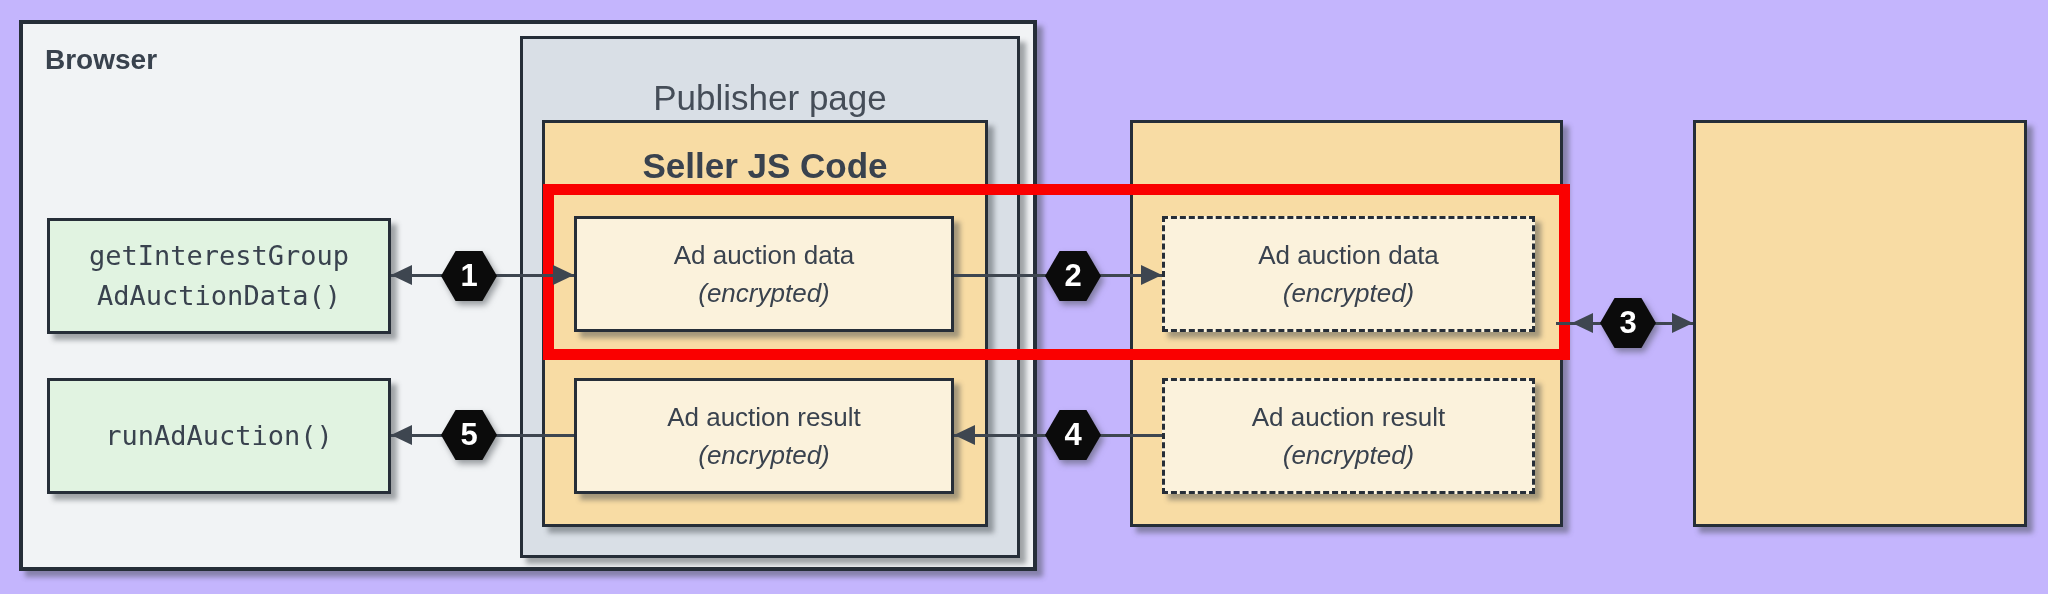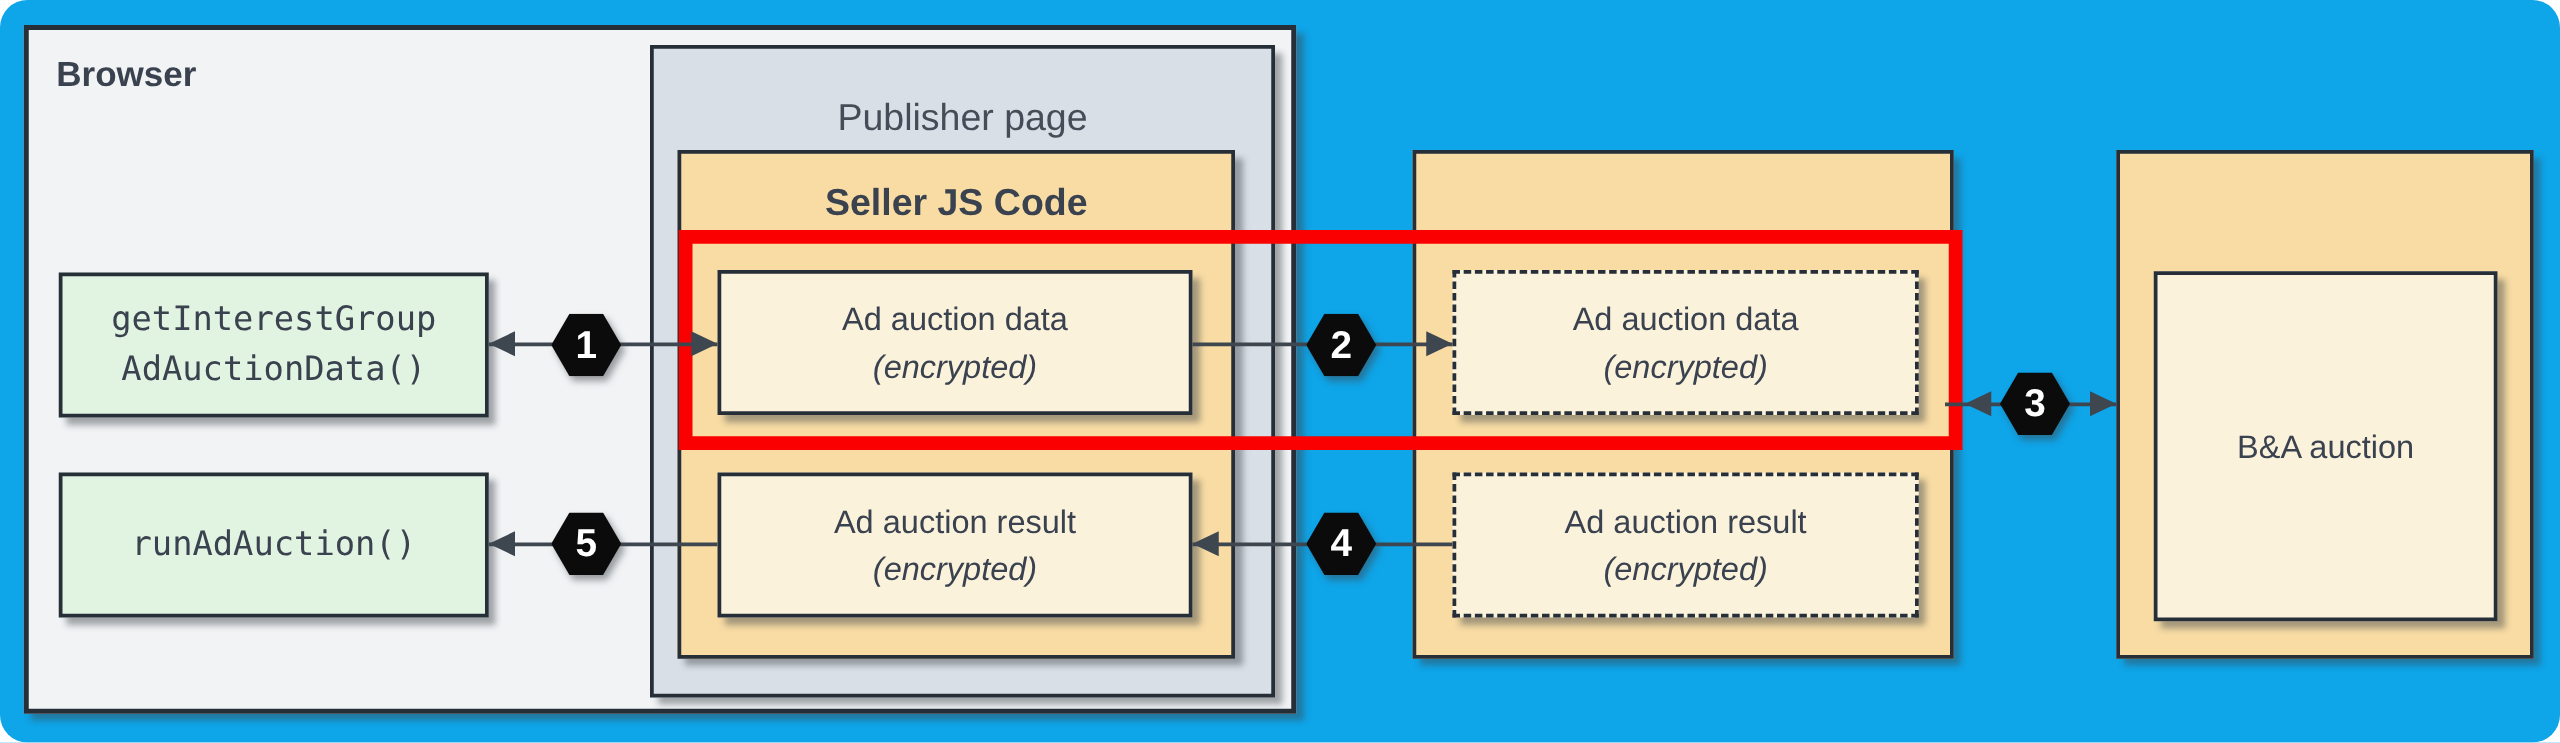--- a/index.html
+++ b/index.html
@@ -1,18 +1,18 @@
 <!DOCTYPE html>
 <html><head>
 <meta charset="utf-8">
 <style>
   html,body{margin:0;padding:0;background:#ffffff;}
   #canvas{
-    position:relative;width:2048px;height:594px;background:#0ea5e9;overflow:hidden;
-    font-family:"Liberation Sans",sans-serif;color:#39424E;border-radius:22px;
+    position:relative;width:2048px;height:594px;background:#c4b5fd;overflow:hidden;
+    font-family:"Liberation Sans",sans-serif;color:#39424E;
   }
   .box{position:absolute;box-sizing:border-box;}
   .shadow{box-shadow:6px 6px 5px rgba(60,66,72,0.45);}
   .border-solid{border:3.5px solid #262E38;}
   .border-dashed{border:3.5px dashed #262E38;}
 
   
   #browser-box{left:19px;top:20px;width:1018px;height:551px;background:#F1F3F5;border:4px solid #262E38;}
   #publisher-box{left:520px;top:36px;width:500px;height:522px;background:#D9DFE6;}
   #sellerjs-box{left:542px;top:120px;width:446px;height:407px;background:#F8DCA4;}
@@ -25,21 +25,21 @@
   #green-box-1{left:47px;top:218px;width:344px;height:116px;}
   #green-box-2{left:47px;top:378px;width:344px;height:116px;}
   #js-data-box{left:574px;top:216px;width:380px;height:116px;}
   #js-result-box{left:574px;top:378px;width:380px;height:116px;}
   #sas-data-box{left:1162px;top:216px;width:373px;height:116px;}
   #sas-result-box{left:1162px;top:378px;width:373px;height:116px;}
   #ba-box{left:1723px;top:217px;width:275px;height:280px;}
 
   
   .browser-label{position:absolute;left:45px;top:44px;font-size:28px;font-weight:bold;}
-  .center-title{position:absolute;text-align:center;font-size:30px;}
+  .center-title{position:absolute;text-align:center;font-size:35px;}
   #publisher-title{left:520px;top:78px;width:500px;font-weight:normal;color:#454D58;}
   #sellerjs-title{left:542px;top:146px;width:446px;font-weight:bold;}
   #sas-title{left:1130px;top:146px;width:433px;font-weight:bold;}
   #sfe-title{left:1693px;top:146px;width:334px;font-weight:bold;}
   .label-line{font-size:26px;line-height:38px;}
   .label-italic{font-style:italic;}
   .code-text{font-family:"DejaVu Sans Mono",monospace;font-size:27px;line-height:40px;white-space:nowrap;}
 
   
   #red-rect{left:543px;top:184px;width:1027px;height:176px;border:11px solid #FA0000;z-index:40;background:transparent;}
@@ -111,23 +111,20 @@
 
   <div class="box border-dashed shadow inner-cream" id="sas-data-box">
     <div class="label-line">Ad auction data</div>
     <div class="label-line label-italic">(encrypted)</div>
   </div>
   <div class="box border-dashed shadow inner-cream" id="sas-result-box">
     <div class="label-line">Ad auction result</div>
     <div class="label-line label-italic">(encrypted)</div>
   </div>
 
-  <div class="box border-solid shadow inner-cream" id="ba-box">
-    <div class="label-line">B&amp;A auction</div>
-  </div>
 
   <div class="h-line" id="line-1"></div>
   <div class="h-line" id="line-2"></div>
   <div class="h-line" id="line-3"></div>
   <div class="h-line" id="line-4"></div>
   <div class="h-line" id="line-5"></div>
 
   <div class="ah ah-left" id="ah-1-left"></div>
   <div class="ah ah-right" id="ah-1-right"></div>
   <div class="ah ah-right" id="ah-2-right"></div>

